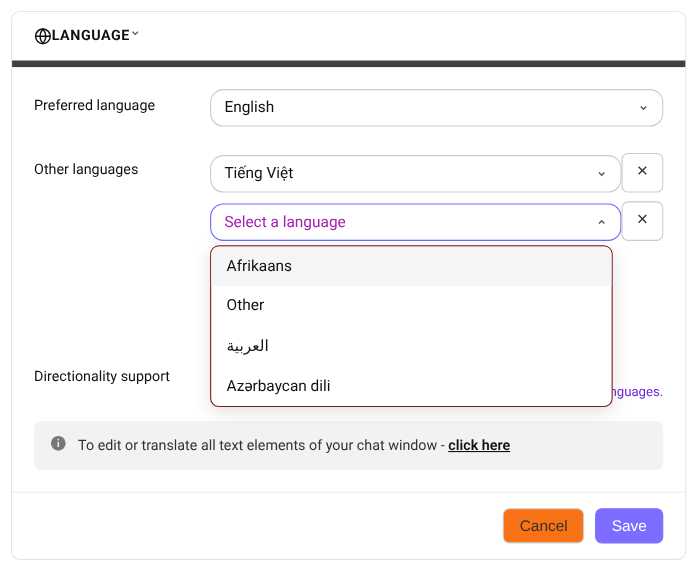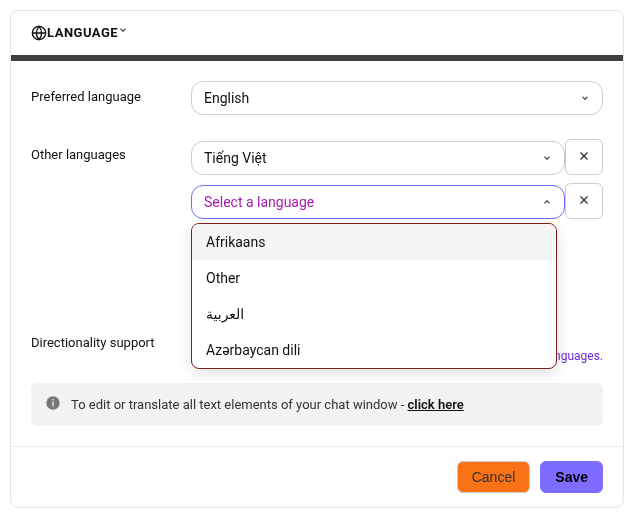--- a/index.html
+++ b/index.html
@@ -20,21 +20,21 @@
     .select.open { border: 1.5px solid #6b6bff; }
     .select.open .value { color: #a21caf; }
     .dropdown { position: absolute; top: 40px; left: 0; right: 46px; background: #fff; border: 1px solid #7f1d1d; border-radius: 8px; box-shadow: 0 4px 16px rgba(0,0,0,0.12); z-index: 10; max-height: 200px; overflow: hidden; }
     .dropdown-item { padding: 10px 14px; font-size: 14px; cursor: pointer; }
     .dropdown-item.highlighted { background: #f5f5f5; }
     .info-bar { display: flex; align-items: center; gap: 10px; background: #f2f2f2; border-radius: 6px; padding: 12px 14px; margin: 0 0 10px 0; font-size: 13px; color: #333; }
     .info-bar a { color: #111; font-weight: 600; text-decoration: underline; }
     .footer { display: flex; justify-content: flex-end; gap: 10px; padding: 14px 20px; border-top: 1px solid #ededed; }
     .btn { border-radius: 6px; padding: 7px 14px; font-size: 14px; cursor: pointer; }
     .btn-secondary { background: #f97316; border: 1px solid #ccc; color: #333; }
-    .btn-primary { background: #7c6cff; border: 1px solid #7c6cff; color: #000000; font-weight: 700; }
+    .btn-primary { background: #7c6cff; border: 1px solid #7c6cff; color: #ffffff; font-weight: 400; }
     .icon-svg { display: block; }
     .dropdown-wrap { position: relative; }
     .dir-row { margin-top: 100px; }
     .clip-text { color: #6d28d9; font-size: 12px; position: absolute; right: 0; bottom: -4px; }
   </style>
 </head>
 <body>
 
 <div class="panel">
   <div class="section-header">

